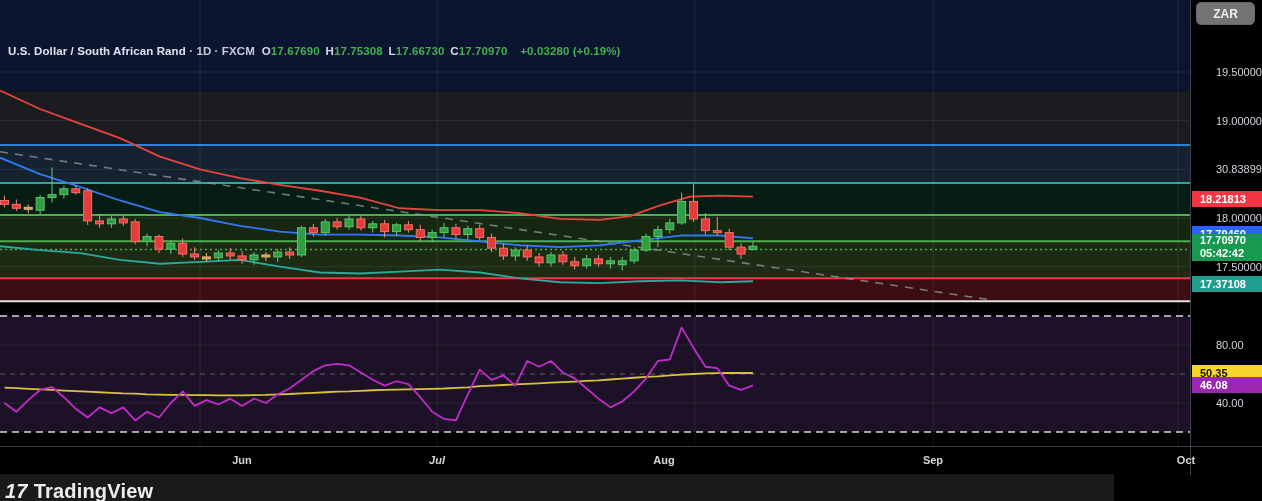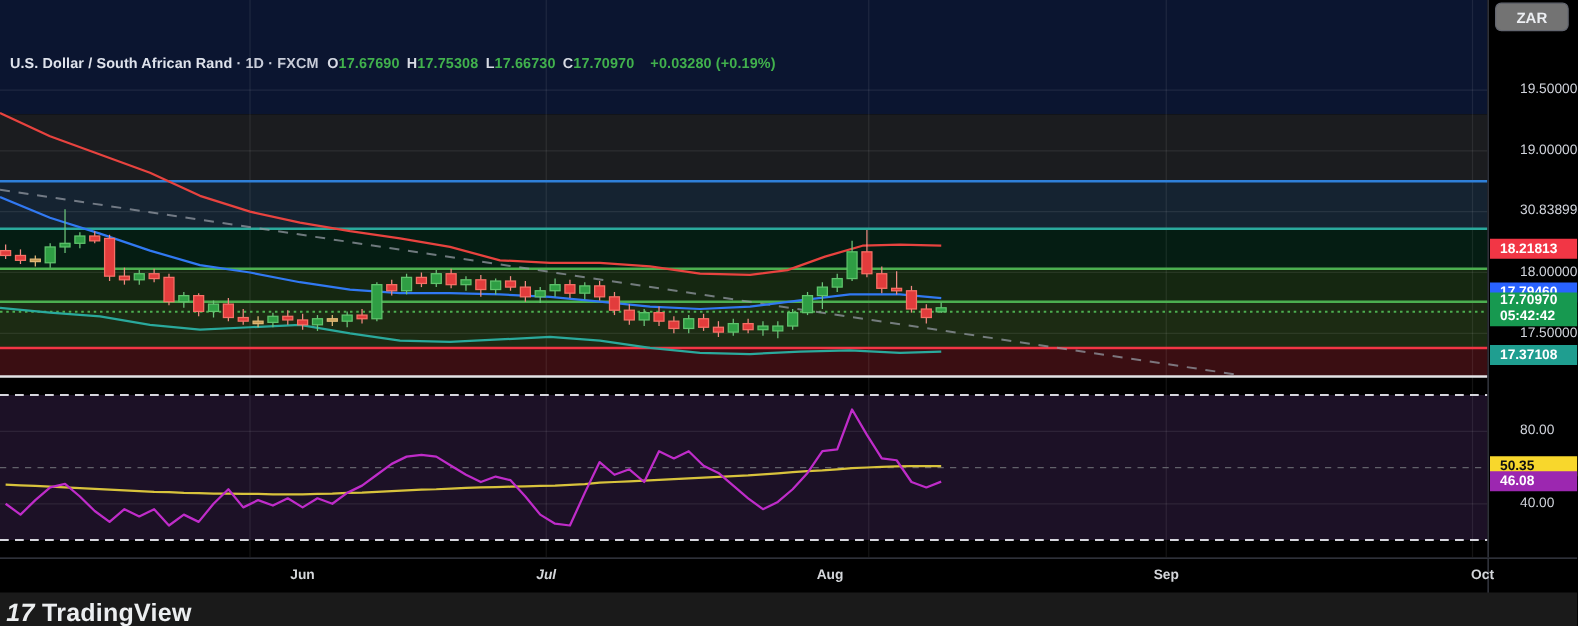--- a/index.html
+++ b/index.html
@@ -33,21 +33,21 @@
   .plabel.purple{background:#9c27b0;}
   .plabel.last{background:#179950;height:27px;transform:translateY(-7px);line-height:13px;}
   .plabel.last .cd{font-weight:600;}
   
   #time-axis{position:absolute;left:0;top:446px;width:1262px;height:28px;background:#000;
              border-top:1px solid #3e414c;box-sizing:border-box;z-index:20;}
   #time-axis .sep{position:absolute;left:1190px;top:0;width:1px;height:28px;background:#3e414c;}
   .tlabel{position:absolute;top:7px;transform:translateX(-50%);color:#d4d6da;
           font-size:11px;font-weight:600;}
   
-  #bottom-bar{position:absolute;left:0;top:474px;width:1262px;height:27px;background:#1a1a1a;
+  #bottom-bar{position:absolute;left:0;top:474px;width:1114px;height:27px;background:#1a1a1a;
               overflow:hidden;z-index:20;}
   #tv-logo{position:absolute;left:5px;top:6px;color:#eceef0;font-size:20px;font-weight:700;
            letter-spacing:.2px;display:flex;gap:6px;align-items:flex-start;}
   #tv-logo .mark{font-style:italic;}
   
   #symbol-btn{position:absolute;right:7px;top:2px;width:57px;height:21px;z-index:40;
               background:#737373;border:1.5px solid #63666f;border-radius:5px;color:#eceef2;
               font-size:12px;font-weight:700;display:flex;align-items:center;justify-content:center;}
 </style>
 </head>

